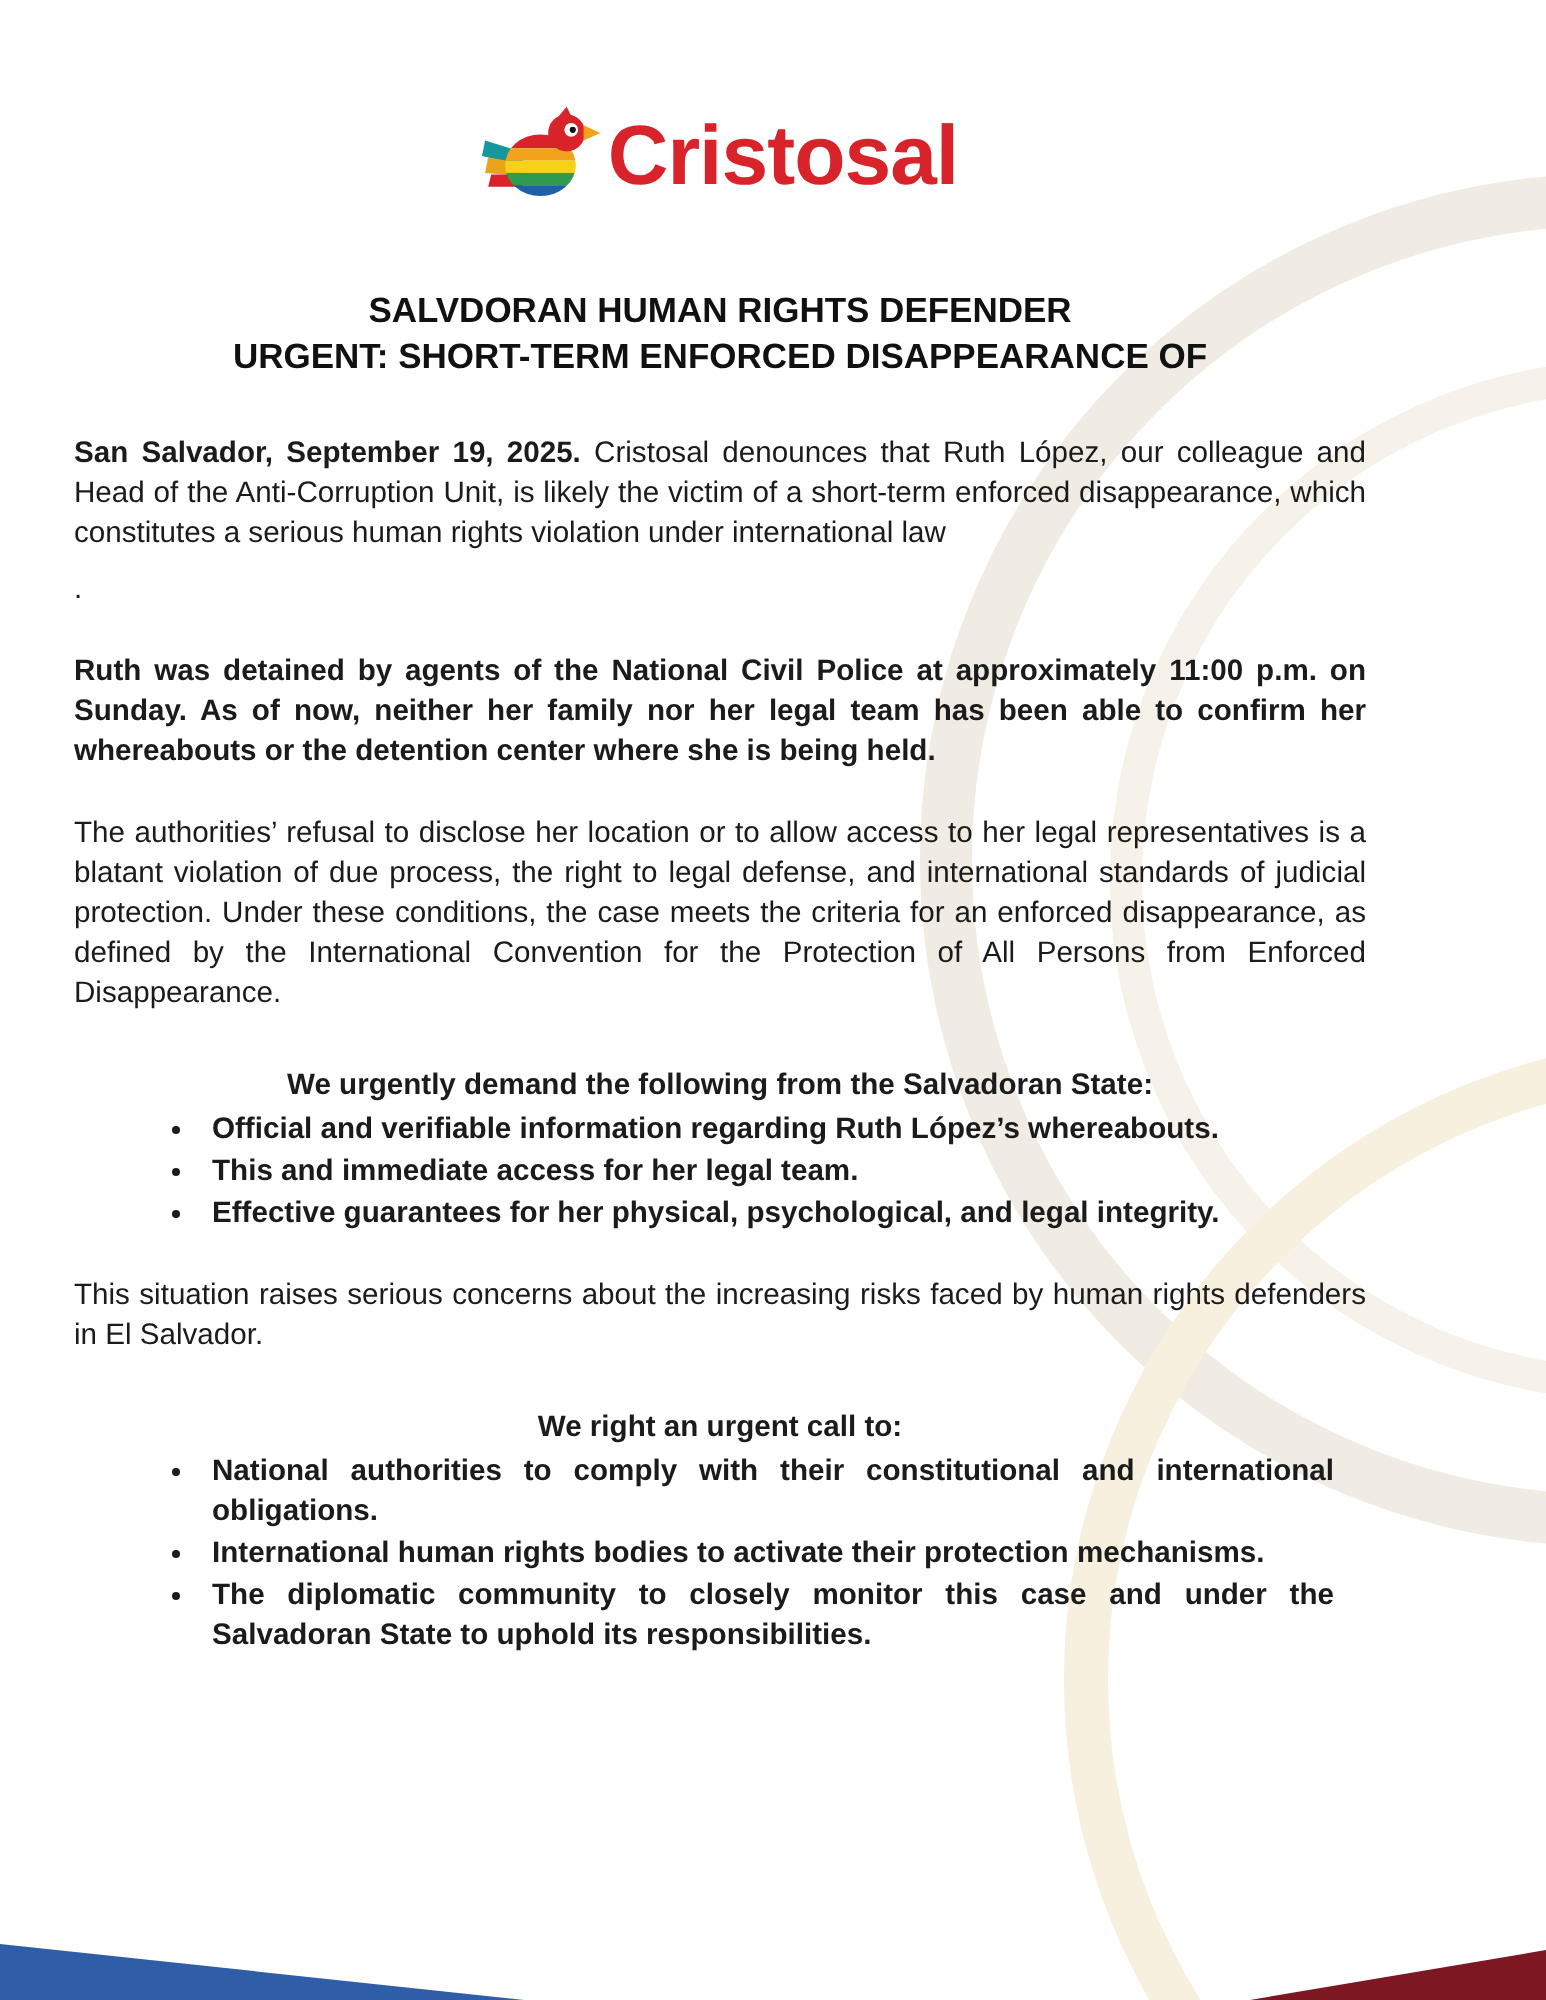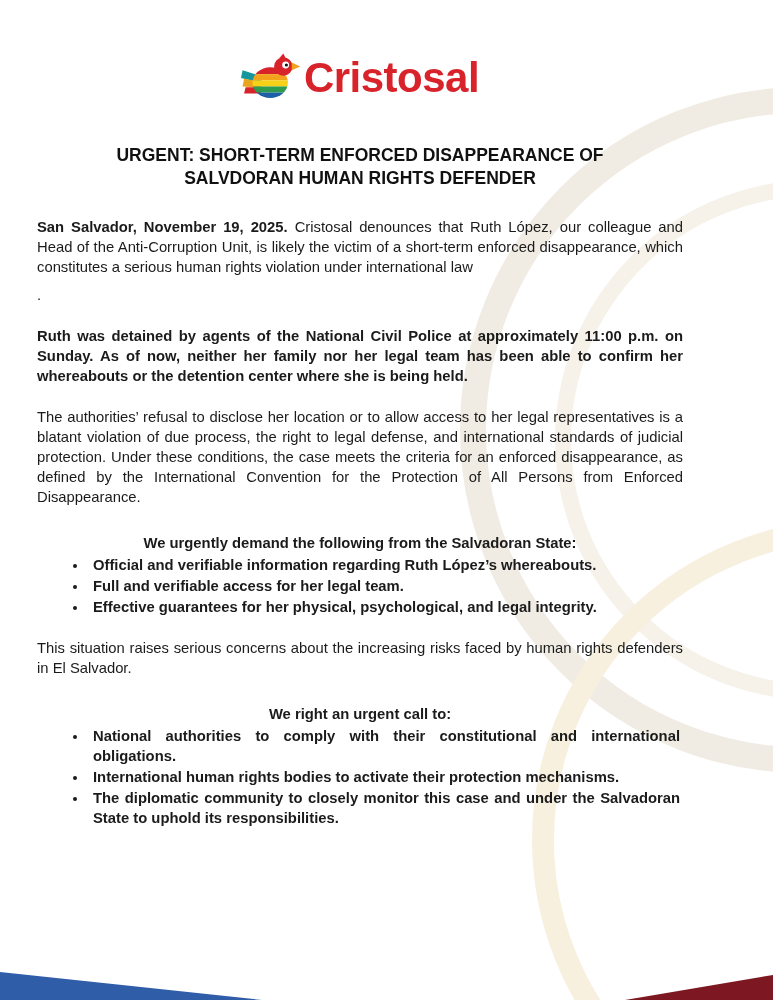--- a/index.html
+++ b/index.html
@@ -91,21 +91,21 @@
     font-weight: bold;
     margin: 26px 0 2px 0;
     text-align: center;
   }
   .doc ul {
     margin: 0 0 21px 0;
     padding-left: 48px;
     font-weight: bold;
   }
   .doc li {
-    margin: 1px 3px;
+    margin: 1px 16px;
     padding-left: 5px;
     text-align: justify;
   }
   .closing { margin-top: 5px; }
 </style>
 </head>
 <body>
 
 <div class="page">
 
@@ -140,37 +140,37 @@
         <circle cx="55" cy="17" r="12" fill="#d8232a"></circle>
         <circle cx="58" cy="15" r="4.5" fill="#ffffff"></circle>
         <circle cx="59" cy="15" r="2" fill="#111111"></circle>
         <path d="M66,12 L77,17 L66,22 Z" fill="#f2a21b"></path>
         <path d="M50,6 L55,0 L58,6 Z" fill="#d8232a"></path>
       </svg>
       <span class="brand-text">Cristosal</span>
     </div>
 
     <div class="title">
+      <div>SALVDORAN HUMAN RIGHTS DEFENDER</div>
       <div>URGENT: SHORT-TERM ENFORCED DISAPPEARANCE OF</div>
-      <div>SALVDORAN HUMAN RIGHTS DEFENDER</div>
     </div>
 
     <div class="doc">
 
-      <p class="tight"><span class="bold">San Salvador, November 19, 2025.</span> <span>Cristosal denounces that Ruth López, our colleague and Head of the Anti-Corruption Unit, is likely the victim of a short-term enforced disappearance, which constitutes a serious human rights violation under international law</span></p>
+      <p class="tight"><span class="bold">San Salvador, September 19, 2025.</span> <span>Cristosal denounces that Ruth López, our colleague and Head of the Anti-Corruption Unit, is likely the victim of a short-term enforced disappearance, which constitutes a serious human rights violation under international law</span></p>
       <p class="orphan-dot">.</p>
 
       <p class="bold">Ruth was detained by agents of the National Civil Police at approximately 11:00 p.m. on Sunday. As of now, neither her family nor her legal team has been able to confirm her whereabouts or the detention center where she is being held.</p>
 
       <p>The authorities’ refusal to disclose her location or to allow access to her legal representatives is a blatant violation of due process, the right to legal defense, and international standards of judicial protection. Under these conditions, the case meets the criteria for an enforced disappearance, as defined by the International Convention for the Protection of All Persons from Enforced Disappearance.</p>
 
       <h2>We urgently demand the following from the Salvadoran State:</h2>
       <ul>
         <li>Official and verifiable information regarding Ruth López’s whereabouts.</li>
-        <li>Full and verifiable access for her legal team.</li>
+        <li>This and immediate access for her legal team.</li>
         <li>Effective guarantees for her physical, psychological, and legal integrity.</li>
       </ul>
 
       <p>This situation raises serious concerns about the increasing risks faced by human rights defenders in El Salvador.</p>
 
       <h2>We right an urgent call to:</h2>
       <ul>
         <li>National authorities to comply with their constitutional and international obligations.</li>
         <li>International human rights bodies to activate their protection mechanisms.</li>
         <li>The diplomatic community to closely monitor this case and under the Salvadoran State to uphold its responsibilities.</li>

